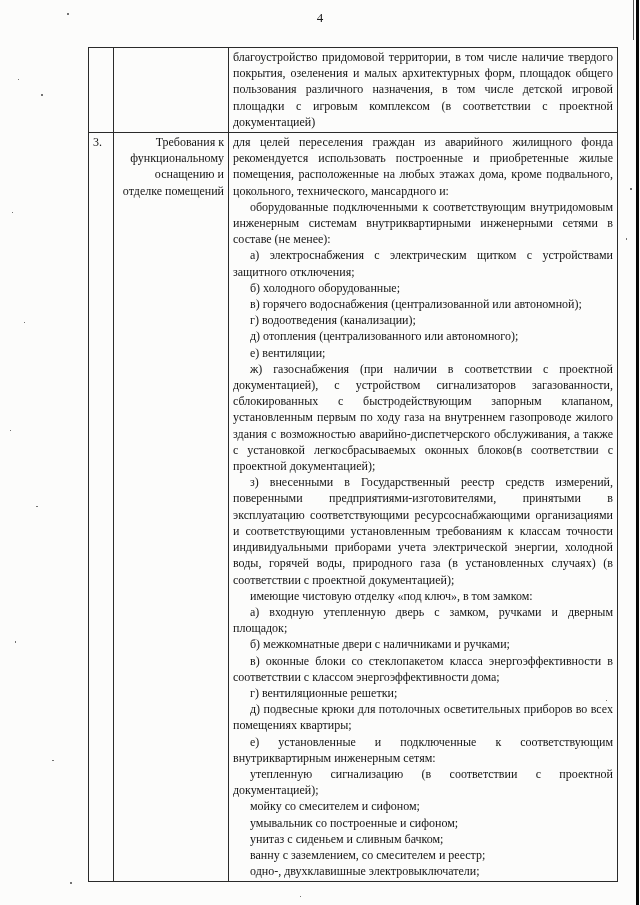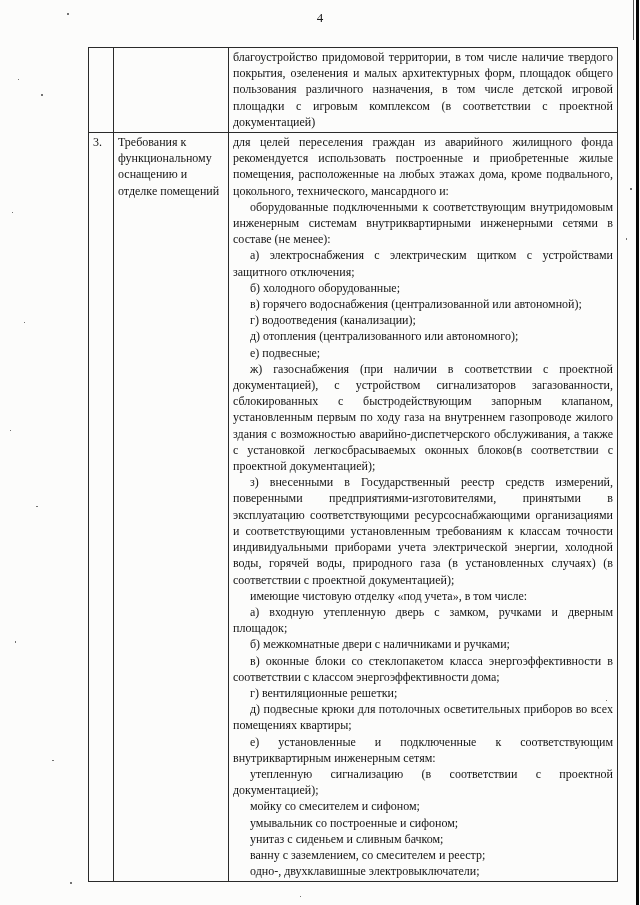--- a/index.html
+++ b/index.html
@@ -39,21 +39,21 @@
     font-size: 12px;
     line-height: 16.2px;
     margin-top: 24px;
   }
   td.cell-num {
     text-align: left;
     padding-left: 5px;
     padding-right: 1px;
   }
   td.cell-title {
-    text-align: left;
+    text-align: right;
     line-height: 15.8px;
   }
   td.cell-body p {
     margin: 0;
     text-align: justify;
   }
   td.cell-body p.indent {
     text-indent: 17px;
   }
   tr.row-cont td {
@@ -108,24 +108,24 @@
         <span>Требования к функциональному оснащению и отделке помещений</span>
       </td>
       <td class="cell-body">
         <p>для целей переселения граждан из аварийного жилищного фонда рекомендуется использовать построенные и приобретенные жилые помещения, расположенные на любых этажах дома, кроме подвального, цокольного, технического, мансардного и:</p>
         <p class="indent">оборудованные подключенными к соответствующим внутридомовым инженерным системам внутриквартирными инженерными сетями в составе (не менее):</p>
         <p class="indent">а) электроснабжения с электрическим щитком с устройствами защитного отключения;</p>
         <p class="indent">б) холодного оборудованные;</p>
         <p class="indent">в) горячего водоснабжения (централизованной или автономной);</p>
         <p class="indent">г) водоотведения (канализации);</p>
         <p class="indent">д) отопления (централизованного или автономного);</p>
-        <p class="indent">е) подвесные;</p>
+        <p class="indent">е) вентиляции;</p>
         <p class="indent">ж) газоснабжения (при наличии в соответствии с проектной документацией), с устройством сигнализаторов загазованности, сблокированных с быстродействующим запорным клапаном, установленным первым по ходу газа на внутреннем газопроводе жилого здания с возможностью аварийно-диспетчерского обслуживания, а также с установкой легкосбрасываемых оконных блоков(в соответствии с проектной документацией);</p>
         <p class="indent">з) внесенными в Государственный реестр средств измерений, поверенными предприятиями-изготовителями, принятыми в эксплуатацию соответствующими ресурсоснабжающими организациями и соответствующими установленным требованиям к классам точности индивидуальными приборами учета электрической энергии, холодной воды, горячей воды, природного газа (в установленных случаях) (в соответствии с проектной документацией);</p>
-        <p class="indent">имеющие чистовую отделку «под учета», в том числе:</p>
+        <p class="indent">имеющие чистовую отделку «под ключ», в том замком:</p>
         <p class="indent">а) входную утепленную дверь с замком, ручками и дверным площадок;</p>
         <p class="indent">б) межкомнатные двери с наличниками и ручками;</p>
         <p class="indent">в) оконные блоки со стеклопакетом класса энергоэффективности в соответствии с классом энергоэффективности дома;</p>
         <p class="indent">г) вентиляционные решетки;</p>
         <p class="indent">д) подвесные крюки для потолочных осветительных приборов во всех помещениях квартиры;</p>
         <p class="indent">е) установленные и подключенные к соответствующим внутриквартирным инженерным сетям:</p>
         <p class="indent">утепленную сигнализацию (в соответствии с проектной документацией);</p>
         <p class="indent">мойку со смесителем и сифоном;</p>
         <p class="indent">умывальник со построенные и сифоном;</p>
         <p class="indent">унитаз с сиденьем и сливным бачком;</p>

